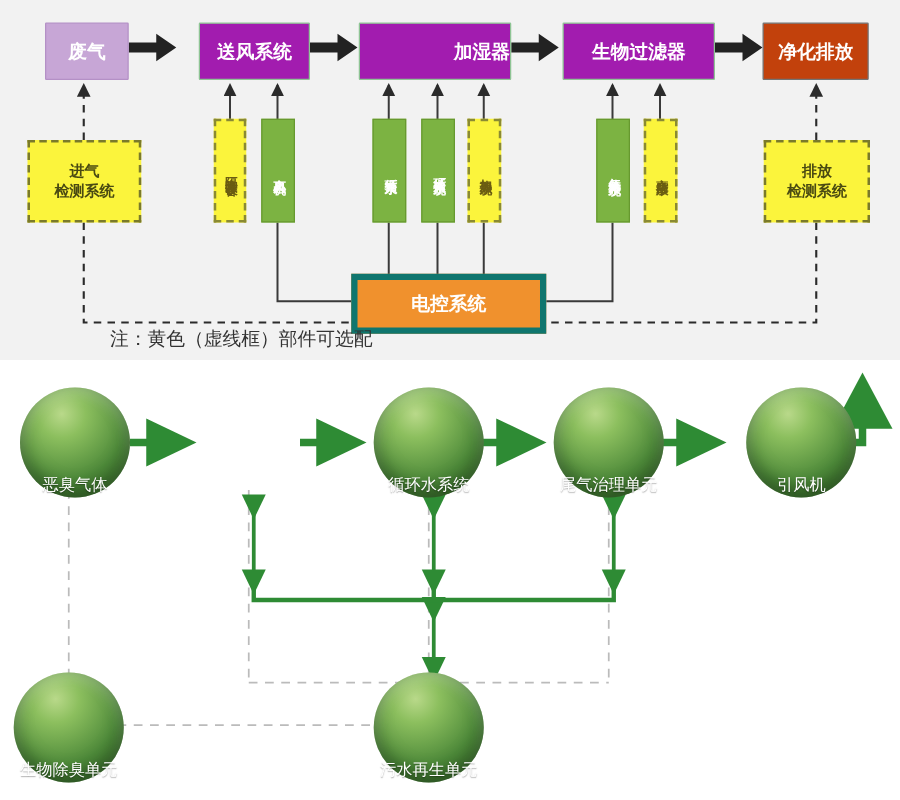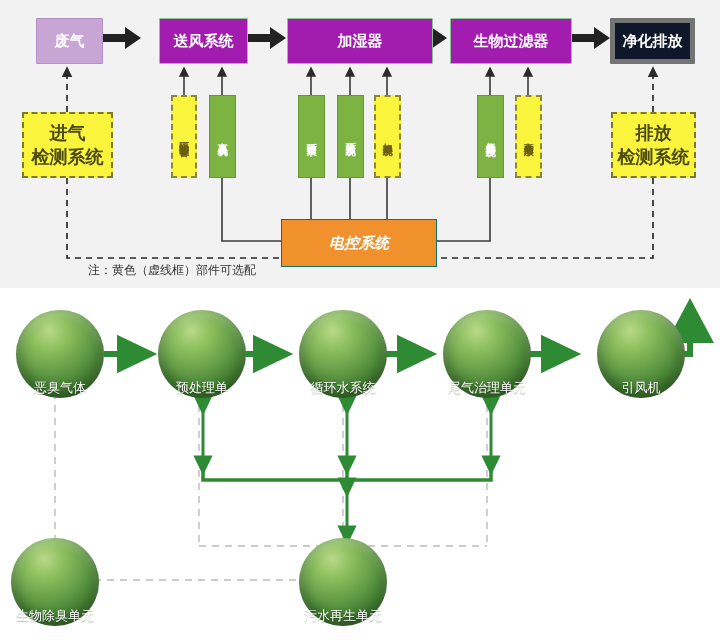--- a/index.html
+++ b/index.html
@@ -10,42 +10,42 @@
   #panel1{position:absolute;left:0;top:0;width:720px;height:288px;
           background:#f2f2f2;overflow:hidden;}
 
   .pbox{position:absolute;box-sizing:border-box;display:flex;
         align-items:center;justify-content:center;text-align:center;
         color:#ffffff;font-weight:bold;line-height:1.25;}
 
   .top-box{height:46px;border-radius:1px;font-size:15px;}
   .purple{background:#c7a6d6;border:1px solid #b490c6;}
   .green {background:#a21caf;border:1px solid #8ec494;}
-  .blue  {background:#0f172a;border:5px solid #737373;text-align:center;}
+  .blue  {background:#c2410c;border:1px solid #737373;text-align:center;}
 
   
   .vbox{position:absolute;box-sizing:border-box;
         writing-mode:vertical-rl;text-orientation:upright;
         display:flex;align-items:center;justify-content:center;
         font-size:10px;font-weight:bold;line-height:1.15;letter-spacing:1px;}
   .vgreen{background:#7cb342;border:1px solid #67992f;color:#ffffff;}
   .vyellow{background:#fbf43c;border:2px dashed #8a8a33;color:#6b5d12;}
 
   
   .ybox{position:absolute;box-sizing:border-box;background:#fbf43c;
-        border:2px dashed #7a7a2a;color:#4a4a12;font-size:18px;
+        border:2px dashed #7a7a2a;color:#4a4a12;font-size:12px;
         font-weight:bold;display:flex;align-items:center;
         justify-content:center;text-align:center;line-height:1.35;}
 
   .obox{position:absolute;box-sizing:border-box;background:#f0912d;
-        border:1px solid #0f766e;color:#ffffff;font-size:15px;
+        border:5px solid #0f766e;color:#ffffff;font-size:15px;
         font-weight:bold;display:flex;align-items:center;
-        justify-content:center;font-style:italic;}
-
-  .note{position:absolute;font-size:12px;color:#333;white-space:nowrap;}
+        justify-content:center;}
+
+  .note{position:absolute;font-size:15px;color:#333;white-space:nowrap;}
 
   svg.layer{position:absolute;left:0;top:0;pointer-events:none;}
 
   
   #panel2{position:absolute;left:0;top:288px;width:720px;height:352px;
           background:#ffffff;overflow:hidden;}
 
   .node{position:absolute;border-radius:50%;
         display:flex;align-items:flex-end;justify-content:center;
         color:#ffffff;font-size:13px;white-space:nowrap;
@@ -101,21 +101,21 @@
       <path d="M653,178 V258 H437"></path>
     </g>
   </svg>
 
   <div class="pbox top-box purple" style="left:36px;  top:18px; width:67px;">
     <span>废气</span>
   </div>
   <div class="pbox top-box green" style="left:159px; top:18px; width:89px;">
     <span>送风系统</span>
   </div>
-  <div class="pbox top-box green" style="left:287px; top:18px; width:146px;">
+  <div class="pbox top-box green" style="left:287px; top:18px; width:122px;justify-content:flex-end;">
     <span>加湿器</span>
   </div>
   <div class="pbox top-box green" style="left:450px; top:18px; width:122px;">
     <span>生物过滤器</span>
   </div>
   <div class="pbox top-box blue" style="left:610px; top:18px; width:85px;">
     <span>净化排放</span>
   </div>
 
   <div class="vbox vyellow" style="left:171px; top:95px; width:26px; height:83px;">
@@ -197,23 +197,20 @@
 
     <g stroke="#2e8b34" stroke-width="3.5" fill="none">
       <path d="M203,180 V192 H491 V180"></path>
       <path d="M347,180 V192"></path>
     </g>
   </svg>
 
   <div class="node" style="left:16px;  top:22px; width:88px; height:88px;">
     <span>恶臭气体</span>
   </div>
-  <div class="node" style="left:158px; top:22px; width:88px; height:88px;">
-    <span>预处理单</span>
-  </div>
   <div class="node" style="left:299px; top:22px; width:88px; height:88px;">
     <span>循环水系统</span>
   </div>
   <div class="node" style="left:443px; top:22px; width:88px; height:88px;">
     <span>尾气治理单元</span>
   </div>
   <div class="node" style="left:597px; top:22px; width:88px; height:88px;">
     <span>引风机</span>
   </div>
 

